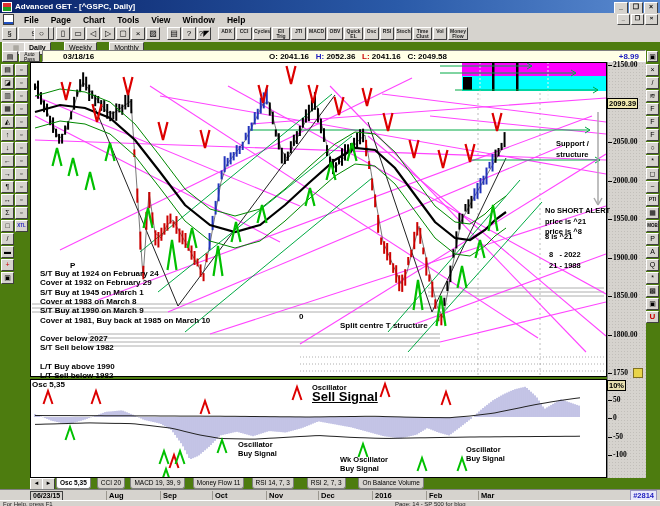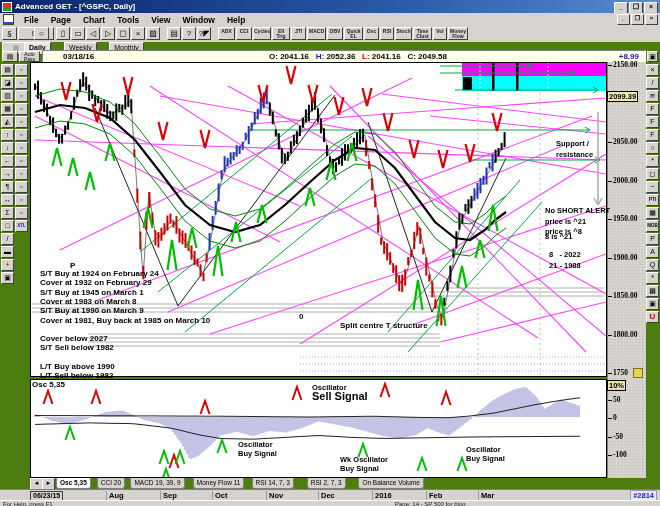--- a/index.html
+++ b/index.html
@@ -785,51 +785,51 @@
       <div class="anno" style="left: 40px; top: 296.9px;">Cover at 1983 on March 8</div>
       <div class="anno" style="left: 40px; top: 306.2px;">S/T Buy at 1990 on March 9</div>
       <div class="anno" style="left: 40px; top: 315.5px;">Cover at 1981, Buy back at 1985 on March 10</div>
       <div class="anno" style="left: 40px; top: 324.8px;"></div>
       <div class="anno" style="left: 40px; top: 334.1px;">Cover below 2027</div>
       <div class="anno" style="left: 40px; top: 343.4px;">S/T Sell below 1982</div>
       <div class="anno" style="left: 40px; top: 352.7px;"></div>
       <div class="anno" style="left: 40px; top: 362px;">L/T Buy above 1990</div>
       <div class="anno" style="left: 40px; top: 371.3px;">L/T Sell below 1982</div>
       <div class="anno small" style="left: 556px; top: 139px;">Support /</div>
-      <div class="anno small" style="left: 556px; top: 149.6px;">resistance</div>
+      <div class="anno small" style="left: 556px; top: 149.6px;">structure</div>
       <div class="anno small" style="left: 545px; top: 206px;">No SHORT ALERT</div>
       <div class="anno small" style="left: 545px; top: 216.6px;">price is ^21</div>
       <div class="anno small" style="left: 545px; top: 227.2px;">price is ^8</div>
       <div class="anno small" style="left: 545px; top: 232px;">8 is ^21</div>
       <div class="anno small" style="left: 549px; top: 250px;">8   - 2022</div>
       <div class="anno small" style="left: 549px; top: 260.6px;">21 - 1988</div>
       <div class="anno" style="left: 70px; top: 261px;">P</div>
       <div class="anno" style="left: 299px; top: 312px;">0</div>
       <div class="anno" style="left: 340px; top: 321px;">Split centre T structure</div>
       <div class="anno" style="left: 32px; top: 380px; font-size: 8px;">Osc 5,35</div>
       <div class="anno" style="left: 312px; top: 383px; font-size: 7.5px;">Oscillator</div>
-      <div class="anno" style="left: 312px; top: 392.3px; font-size: 11px;">Sell Signal</div>
+      <div class="anno" style="left: 312px; top: 392.3px; font-size: 13px; text-decoration: underline;">Sell Signal</div>
       <div class="anno" style="left: 238px; top: 440px; font-size: 7.5px;">Oscillator</div>
       <div class="anno" style="left: 238px; top: 449.3px; font-size: 7.5px;">Buy Signal</div>
       <div class="anno" style="left: 340px; top: 455px; font-size: 7.5px;">Wk Oscillator</div>
       <div class="anno" style="left: 340px; top: 464.3px; font-size: 7.5px;">Buy Signal</div>
       <div class="anno" style="left: 466px; top: 445px; font-size: 7.5px;">Oscillator</div>
       <div class="anno" style="left: 466px; top: 454.3px; font-size: 7.5px;">Buy Signal</div>
     </div>
 
   <div id="priceaxis">
       <div class="ptick" style="left: 608px; top: 60px;"><span class="ptickdash"></span><span>2150.00</span></div>
       <div class="ptick" style="left: 608px; top: 137px;"><span class="ptickdash"></span><span>2050.00</span></div>
       <div class="ptick" style="left: 608px; top: 176px;"><span class="ptickdash"></span><span>2000.00</span></div>
       <div class="ptick" style="left: 608px; top: 214px;"><span class="ptickdash"></span><span>1950.00</span></div>
       <div class="ptick" style="left: 608px; top: 253px;"><span class="ptickdash"></span><span>1900.00</span></div>
       <div class="ptick" style="left: 608px; top: 291px;"><span class="ptickdash"></span><span>1850.00</span></div>
       <div class="ptick" style="left: 608px; top: 330px;"><span class="ptickdash"></span><span>1800.00</span></div>
       <div class="ptick" style="left: 608px; top: 368px;"><span class="ptickdash"></span><span>1750</span></div>
-      <div class="curprice" style="left: 607px; top: 91px;">2099.39</div>
+      <div class="curprice" style="left: 607px; top: 98px;">2099.39</div>
       <div style="position: absolute; left: 633px; top: 368px; width: 8px; height: 8px; background: rgb(232, 212, 74); border: 1px solid rgb(128, 112, 32);"></div>
     </div>
   <div id="oscaxis">
       <div class="curprice" style="left: 607px; top: 380px; background: rgb(232, 224, 176);">10%</div>
       <div class="ptick" style="left: 608px; top: 395px;"><span class="ptickdash"></span><span>50</span></div>
       <div class="ptick" style="left: 608px; top: 413px;"><span class="ptickdash"></span><span>0</span></div>
       <div class="ptick" style="left: 608px; top: 432px;"><span class="ptickdash"></span><span>-50</span></div>
       <div class="ptick" style="left: 608px; top: 450px;"><span class="ptickdash"></span><span>-100</span></div>
     </div>
 

